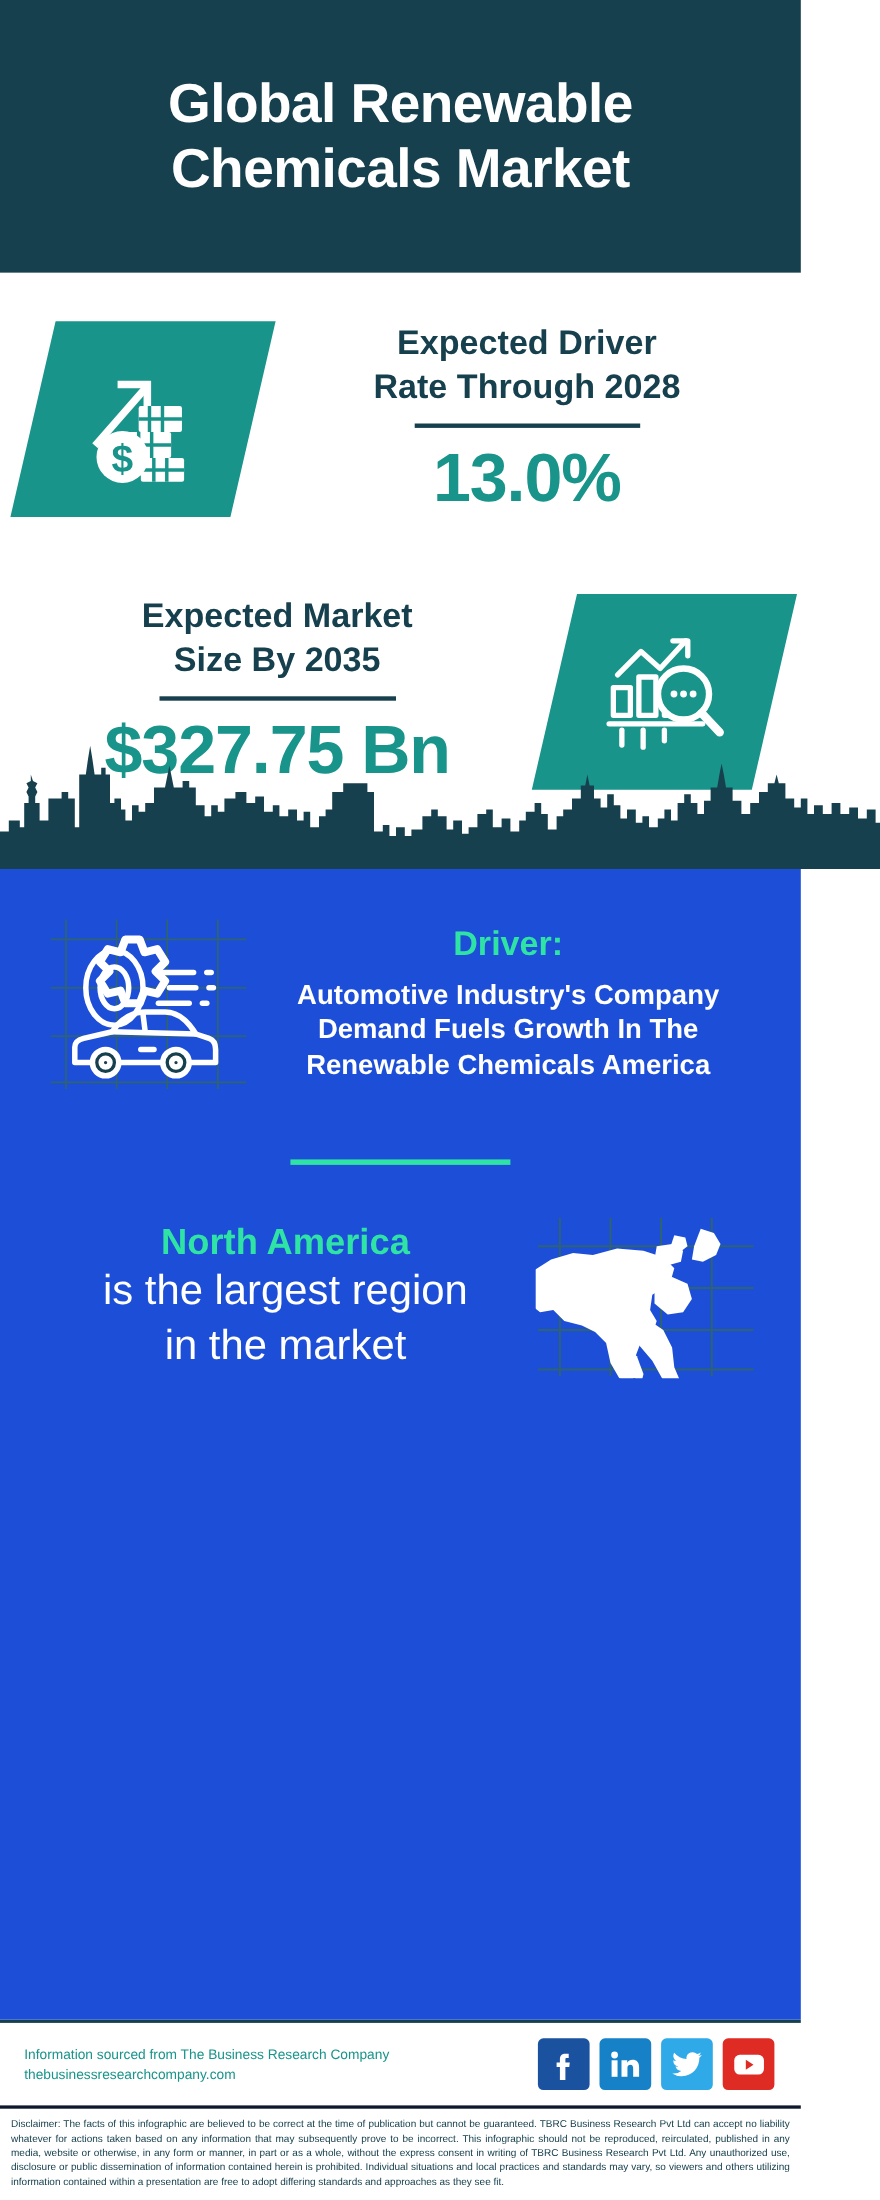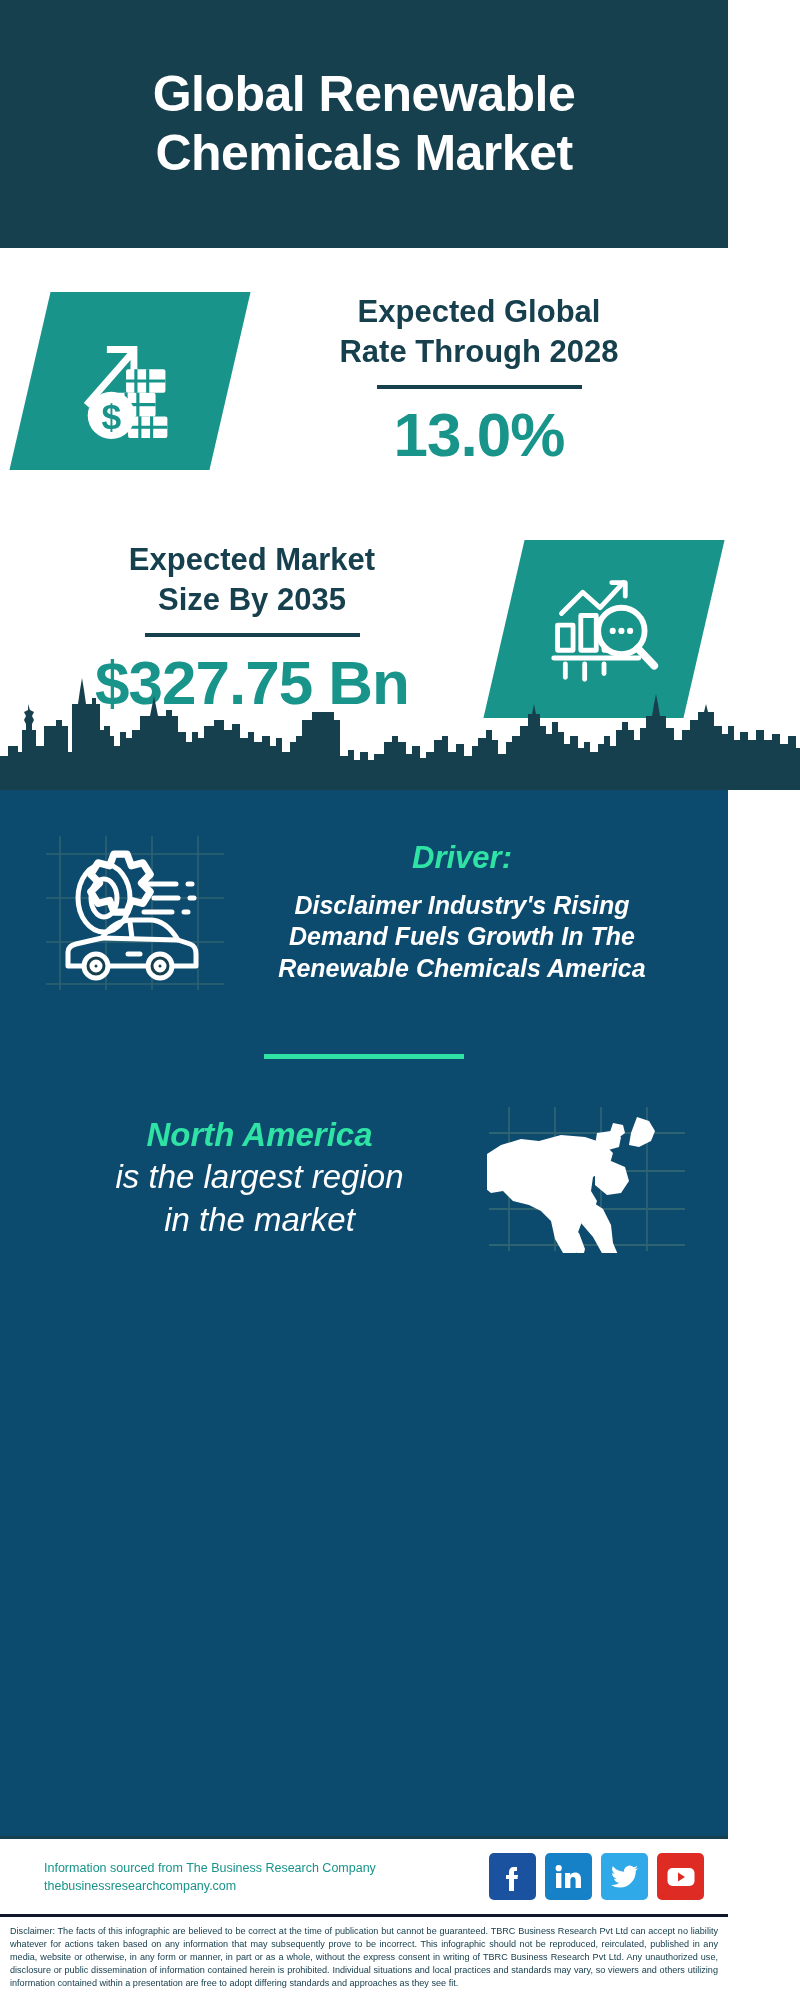--- a/index.html
+++ b/index.html
@@ -55,50 +55,49 @@
     color:#17404E; font-size:31px; font-weight:bold; line-height:1.27; text-align:center;
   }
   .rule { width:205px; height:4px; background:#17404E; margin:14px 0 10px; }
   .rule.alt { width:215px; }
   .stat-value {
     color:#18948A; font-size:62px; font-weight:bold; letter-spacing:-1px; white-space:nowrap;
   }
 
   
   .dark {
-    background:#0c4a6e;
+    background:#1d4ed8;
     flex:1;
     position:relative;
     margin-top:-2px;
-    font-style:italic;
   }
   .skyline { position:absolute; top:-118px; left:0; width:800px; height:122px; display:block; }
 
   .driver-block {
     display:flex; align-items:center; padding:42px 28px 0 40px; position:relative; z-index:2;
   }
   .driver-icon-wrap { width:190px; flex:0 0 auto; display:flex; align-items:center; justify-content:center; position:relative; }
   .driver-copy { flex:1; display:flex; flex-direction:column; align-items:center; padding-right:6px; }
   .driver-title { color:#2FE3A5; font-size:31px; font-weight:bold; margin-bottom:14px; }
   .driver-text { color:#ffffff; font-size:25px; font-weight:bold; line-height:1.26; text-align:center; }
 
   .mint-divider { width:200px; height:5px; background:#2FE3A5; margin:58px auto 0; }
 
   .region-block { display:flex; align-items:center; padding:44px 34px 0 40px; position:relative; z-index:2; }
   .region-copy { flex:1; display:flex; flex-direction:column; align-items:center; }
   .region-name { color:#2FE3A5; font-size:33px; font-weight:bold; line-height:1.25;text-align:center; }
-  .region-sub { color:#ffffff; font-size:33px; line-height:1.3; text-align:center; }
+  .region-sub { color:#ffffff; font-size:38px; line-height:1.3; text-align:center; }
   .map-wrap { width:215px; flex:0 0 auto; display:flex; align-items:center; justify-content:center; position:relative; }
 
   
   .footer-bar {
     background:#ffffff;
     height:78px;
     display:flex; align-items:center; justify-content:space-between;
-    padding:0 24px 0 44px;
+    padding:0 24px 0 22px;
     border-top:3px solid #17404E;
   }
   .src-text { display:flex; flex-direction:column; gap:4px; }
   .src-text span { color:#18948A; font-size:12.5px; }
   .socials { display:flex; gap:9px; align-items:center; }
   .social {
     width:47px; height:47px; border-radius:5px;
     display:flex; align-items:center; justify-content:center;
   }
   .s-fb { background:#1B52A0; }
@@ -151,21 +150,21 @@
               <line x1="82" y1="96" x2="82" y2="118"></line>
               <line x1="58" y1="107" x2="98" y2="107"></line>
             </g>
             <circle cx="41" cy="95" r="24" fill="#ffffff"></circle>
             <text x="41" y="109" font-family="Liberation Sans, sans-serif" font-size="36" font-weight="bold" fill="#18948A" text-anchor="middle">$</text>
           </svg>
         </div>
       </div>
       <div class="stat-text">
         <div class="stat-label">
-          <div>Expected Global</div>
+          <div>Expected Driver</div>
           <div>Rate Through 2028</div>
         </div>
         <div class="rule"></div>
         <div class="stat-value">13.0%</div>
       </div>
     </div>
 
     <div class="stat-row r2">
       <div class="stat-text">
         <div class="stat-label">
@@ -244,21 +243,21 @@
             <circle cx="52" cy="138" r="4"></circle>
             <circle cx="116" cy="138" r="12" fill="#17404E"></circle>
             <circle cx="116" cy="138" r="4"></circle>
             <line x1="84" y1="126" x2="96" y2="126"></line>
           </g>
         </svg>
       </div>
       <div class="driver-copy">
         <div class="driver-title">Driver:</div>
         <div class="driver-text">
-          <div>Disclaimer Industry's Rising</div>
+          <div>Automotive Industry's Company</div>
           <div>Demand Fuels Growth In The</div>
           <div>Renewable Chemicals America</div>
         </div>
       </div>
     </div>
 
     <div class="mint-divider"></div>
 
     <div class="region-block">
       <div class="region-copy">

